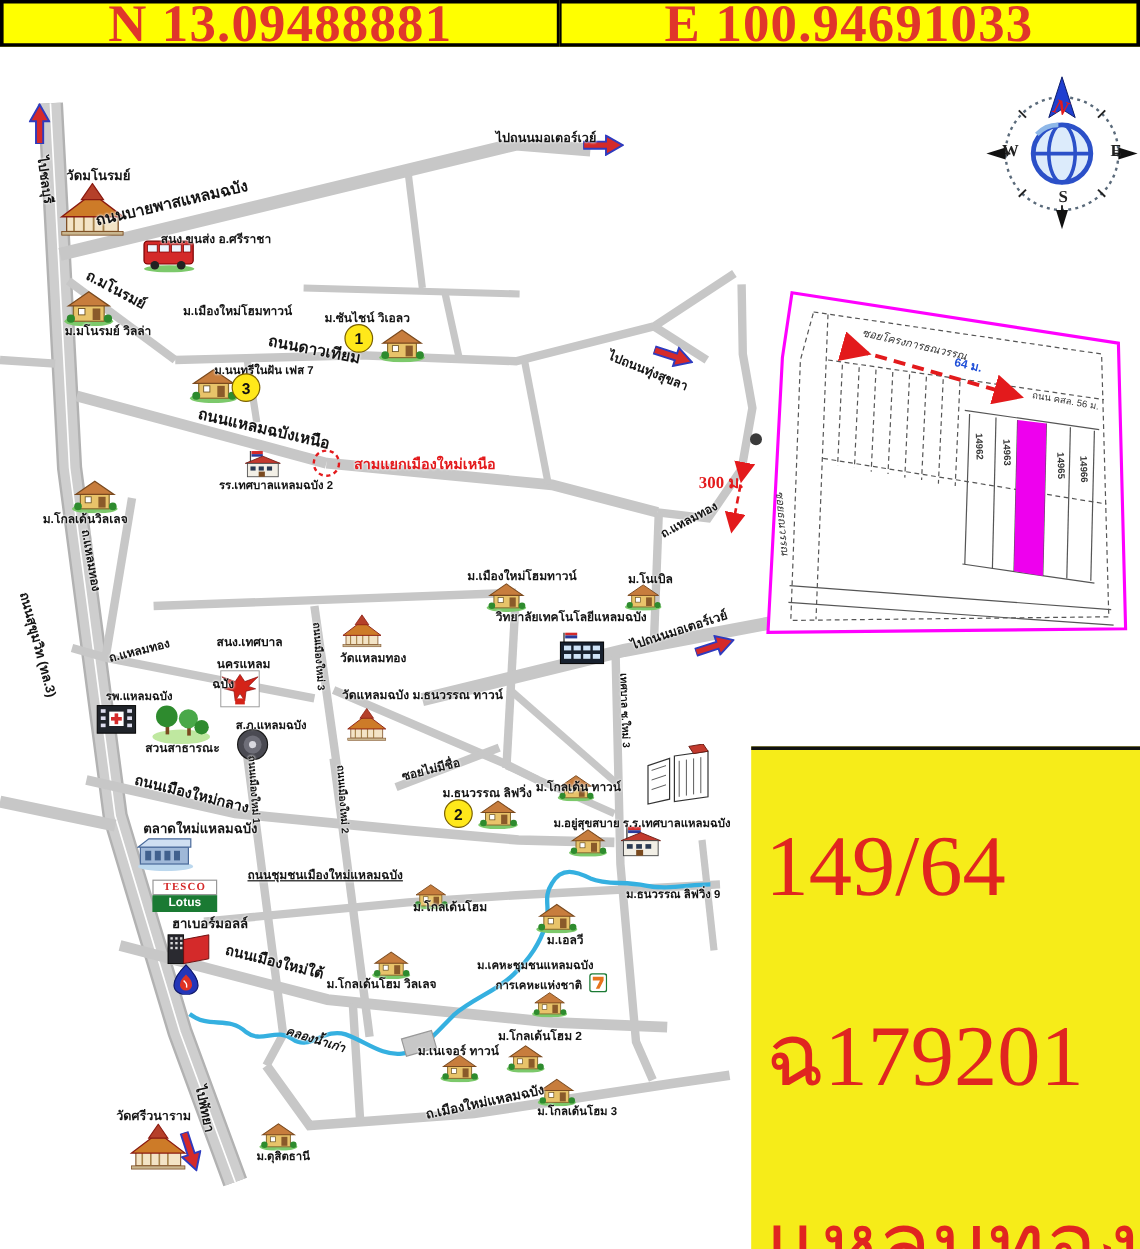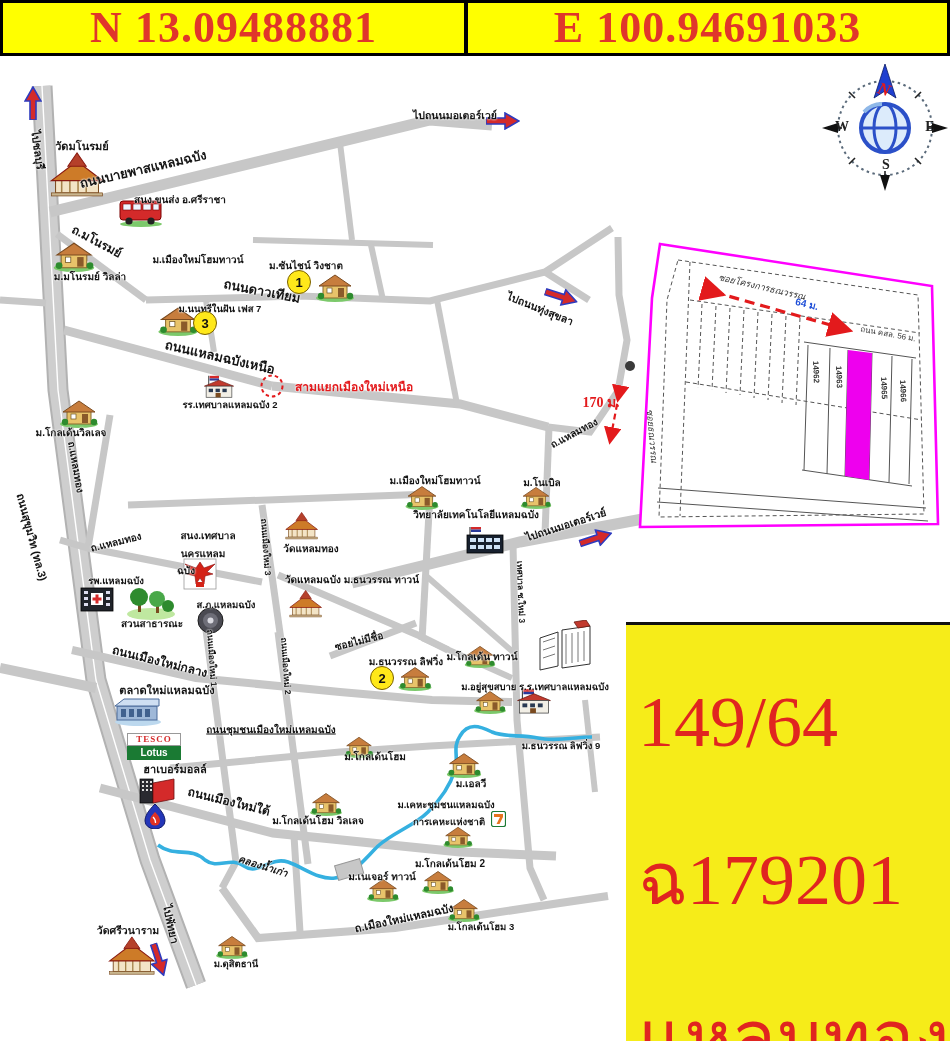--- a/index.html
+++ b/index.html
@@ -1,19 +1,19 @@
 <!DOCTYPE html>
 <html><head>
 <meta charset="utf-8">
 <style>
   html,body{margin:0;padding:0;background:#fff;}
   #stage{position:relative;width:950px;height:1041px;overflow:hidden;background:#fff;
          font-family:"Liberation Sans",sans-serif;}
   
-  #banner{position:absolute;left:0;top:0;width:950px;height:56px;display:flex;}
+  #banner{position:absolute;left:0;top:0;width:950px;height:39px;display:flex;}
   .bcell{height:100%;background:#ffff00;border:3px solid #000;box-sizing:border-box;
          display:flex;align-items:center;justify-content:center;
          font-family:"Liberation Serif",serif;font-size:44px;font-weight:bold;
          color:#e0362b;white-space:nowrap;letter-spacing:1px;line-height:1;}
   #bn{width:466px;border-right-width:2px;}
   #be{width:484px;border-left-width:2px;}
   
   .layer{position:absolute;left:0;top:0;}
   
   .lbl{position:absolute;white-space:nowrap;font-weight:bold;color:#141414;
@@ -407,21 +407,21 @@
     </div>
 
   <div id="labels" class="layer">
       <div class="lbl" style="left: 38px; top: 150px; font-size: 11px; transform: translate(-50%, -50%) rotate(82deg);">ไปชลบุรี</div>
       <div class="lbl" style="left: 82px; top: 146px; font-size: 11px; transform: translate(-50%, -50%) rotate(0deg);">วัดมโนรมย์</div>
       <div class="lbl" style="left: 143px; top: 169px; font-size: 13px; transform: translate(-50%, -50%) rotate(-13deg);">ถนนบายพาสแหลมฉบัง</div>
       <div class="lbl" style="left: 180px; top: 199px; font-size: 10px; transform: translate(-50%, -50%) rotate(0deg);">สนง.ขนส่ง อ.ศรีราชา</div>
       <div class="lbl" style="left: 97px; top: 241px; font-size: 12px; transform: translate(-50%, -50%) rotate(28deg);">ถ.มโนรมย์</div>
       <div class="lbl" style="left: 198px; top: 259px; font-size: 10px; transform: translate(-50%, -50%) rotate(0deg);">ม.เมืองใหม่โฮมทาวน์</div>
       <div class="lbl" style="left: 90px; top: 276px; font-size: 10px; transform: translate(-50%, -50%) rotate(0deg);">ม.มโนรมย์ วิลล่า</div>
-      <div class="lbl" style="left: 306px; top: 265px; font-size: 10px; transform: translate(-50%, -50%) rotate(0deg);">ม.ซันไชน์ วิงชาต</div>
+      <div class="lbl" style="left: 306px; top: 265px; font-size: 10px; transform: translate(-50%, -50%) rotate(0deg);">ม.ซันไชน์ วิเอลว</div>
       <div class="lbl" style="left: 262px; top: 291px; font-size: 13px; transform: translate(-50%, -50%) rotate(11deg);">ถนนดาวเทียม</div>
       <div class="lbl" style="left: 220px; top: 308px; font-size: 9.5px; transform: translate(-50%, -50%) rotate(0deg);">ม.นนทรีในฝัน เฟส 7</div>
       <div class="lbl" style="left: 455px; top: 115px; font-size: 10.5px; transform: translate(-50%, -50%) rotate(0deg);">ไปถนนมอเตอร์เวย์</div>
       <div class="lbl" style="left: 540px; top: 309px; font-size: 10.5px; transform: translate(-50%, -50%) rotate(22deg);">ไปถนนทุ่งสุขลา</div>
       <div class="lbl" style="left: 220px; top: 357px; font-size: 13px; transform: translate(-50%, -50%) rotate(13deg);">ถนนแหลมฉบังเหนือ</div>
       <div class="lbl" style="left: 230px; top: 404px; font-size: 9.5px; transform: translate(-50%, -50%) rotate(0deg);">รร.เทศบาลแหลมฉบัง 2</div>
       <div class="lbl" style="left: 354px; top: 386px; font-size: 12px; transform: translate(-50%, -50%) rotate(0deg); color: rgb(227, 26, 28);">สามแยกเมืองใหม่เหนือ</div>
       <div class="lbl" style="left: 71px; top: 432px; font-size: 10px; transform: translate(-50%, -50%) rotate(0deg);">ม.โกลเด้นวิลเลจ</div>
       <div class="lbl" style="left: 76px; top: 467px; font-size: 10px; transform: translate(-50%, -50%) rotate(80deg);">ถ.แหลมทอง</div>
       <div class="lbl" style="left: 32px; top: 537px; font-size: 11px; transform: translate(-50%, -50%) rotate(75deg);">ถนนสุขุมวิท (ทล.3)</div>
@@ -476,21 +476,21 @@
 
   <div id="tesco">
     <div id="tescoTop">TESCO</div>
     <div id="tescoBot">Lotus</div>
   </div>
 
   <div class="plbl" style="left:762px;top:287px;transform:translate(-50%,-50%) rotate(13deg);font-size:9px;font-style:italic;color:#333;">ซอยโครงการธณวรรณ</div>
   <div class="plbl" style="left:807px;top:304px;transform:translate(-50%,-50%) rotate(13deg);font-size:10px;font-weight:bold;color:#1f4fd8;">64 ม.</div>
   <div class="plbl" style="left:888px;top:334px;transform:translate(-50%,-50%) rotate(10deg);font-size:8px;color:#333;">ถนน คสล. 56 ม.</div>
   <div class="plbl" style="left:652px;top:436px;transform:translate(-50%,-50%) rotate(85deg);font-size:9px;font-style:italic;color:#333;">ซอยธณวรรณ</div>
-  <div class="plbl" style="left:601px;top:402px;transform:translate(-50%,-50%);font-size:14px;font-weight:bold;color:#e31a1c;font-family:'Liberation Serif',serif;">170 ม.</div>
+  <div class="plbl" style="left:601px;top:402px;transform:translate(-50%,-50%);font-size:14px;font-weight:bold;color:#e31a1c;font-family:'Liberation Serif',serif;">300 ม.</div>
   <div id="plotnums" class="layer">
       <div class="pnum" style="left: 816px; top: 372px; transform: translate(-50%, -50%) rotate(88deg);">14962</div>
       <div class="pnum" style="left: 839px; top: 377px; transform: translate(-50%, -50%) rotate(88deg);">14963</div>
       <div class="pnum" style="left: 884px; top: 388px; transform: translate(-50%, -50%) rotate(88deg);">14965</div>
       <div class="pnum" style="left: 903px; top: 391px; transform: translate(-50%, -50%) rotate(88deg);">14966</div>
     </div>
 
   <div class="cletter" id="cN" style="left:884px;top:90px;">N</div>
   <div class="cletter" style="left:842px;top:127px;">W</div>
   <div class="cletter" style="left:930px;top:127px;">E</div>

